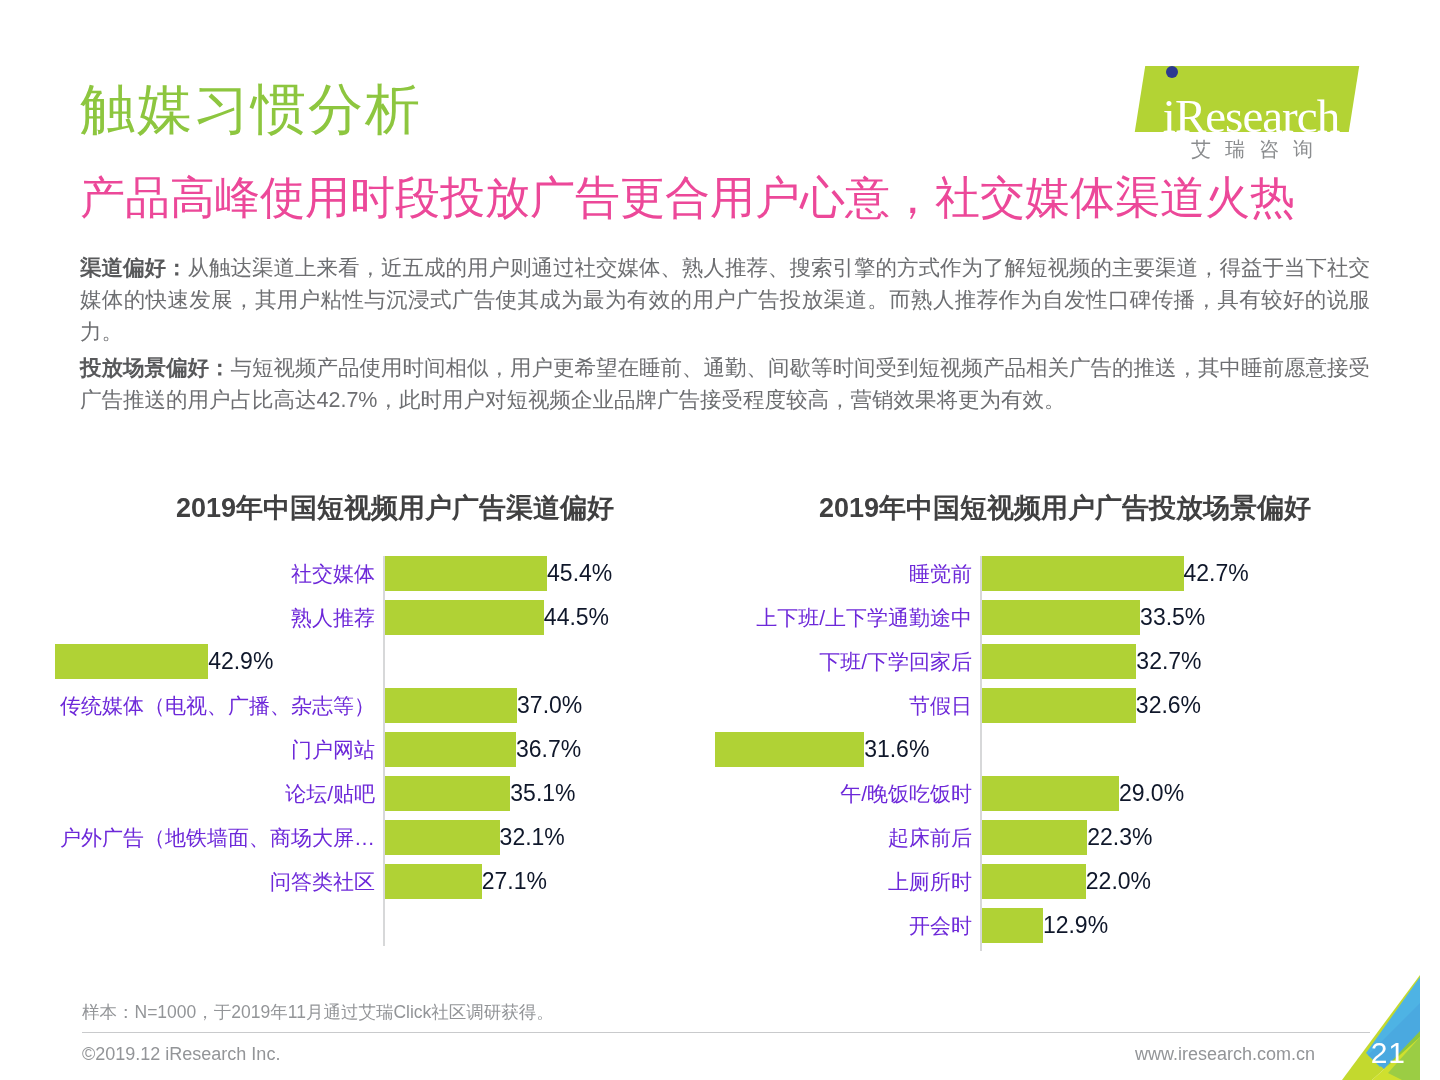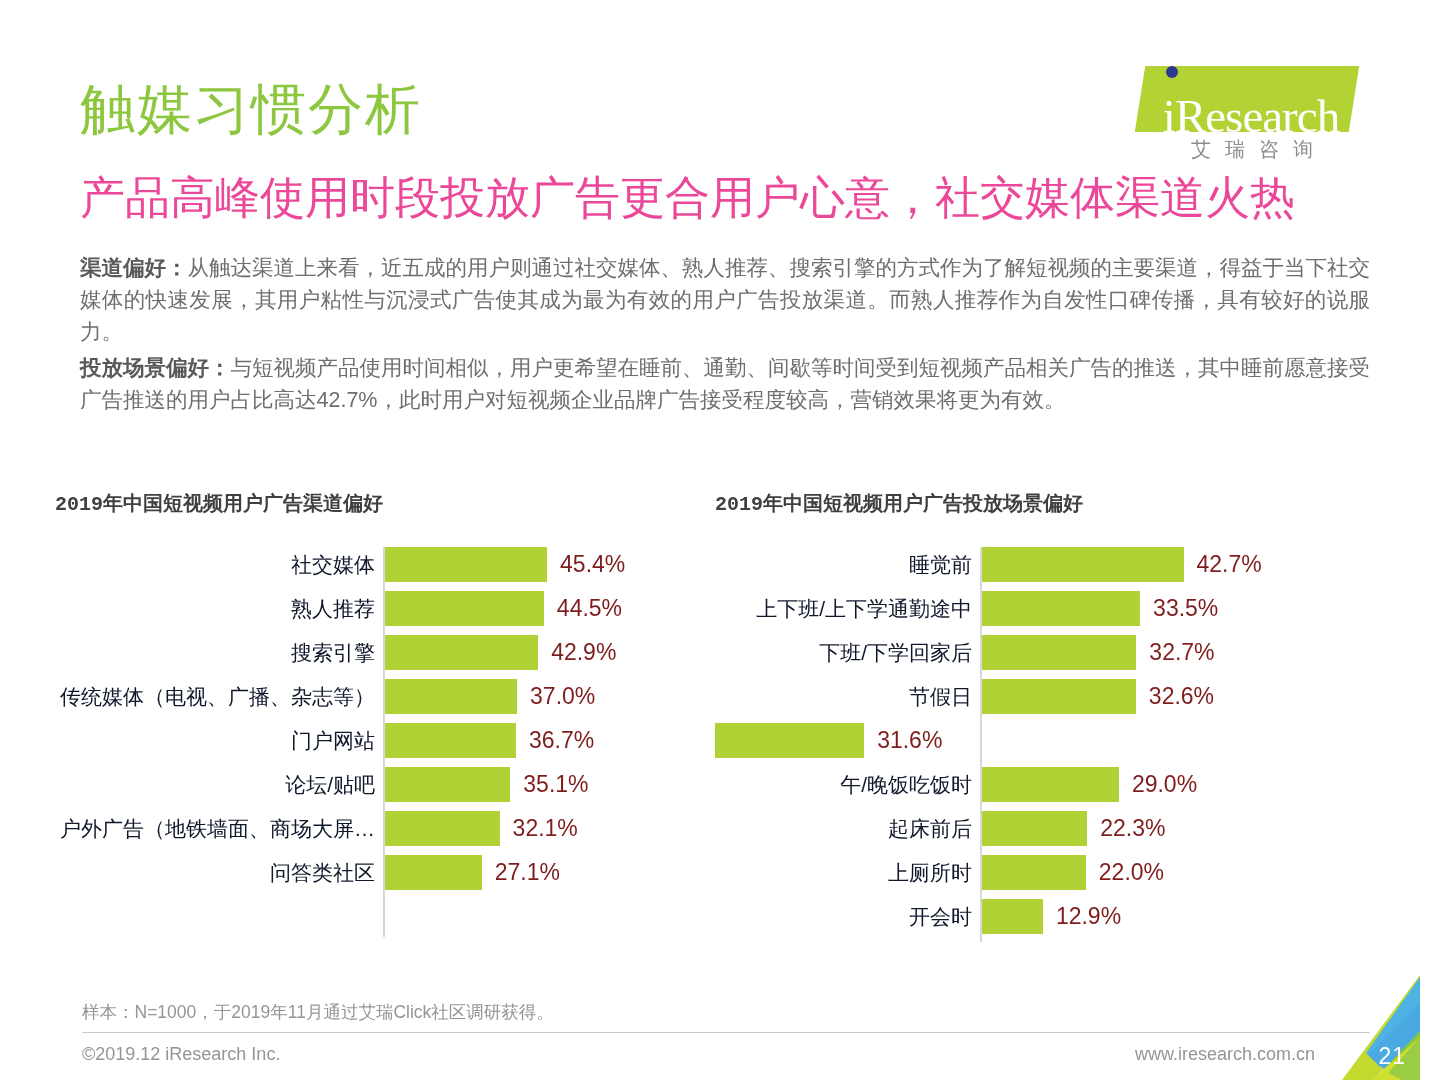--- a/index.html
+++ b/index.html
@@ -113,28 +113,27 @@
   }
   #body-text p { margin: 0 0 4px 0; text-align: justify; }
   #body-text .lead { font-weight: bold; color: #58595b; }
 
   
   .chart-block { position: absolute; top: 490px; }
   #chart-left  { left: 55px;  width: 680px; }
   #chart-right { left: 715px; width: 700px; }
 
   .chart-title {
-    text-align: left;
-    font-size: 20px;
+    text-align: center;
+    font-size: 27px;
     font-weight: bold;
     color: #404041;
     letter-spacing: 0px;
     margin: 0 0 30px 0;
     white-space: nowrap;
-    font-family: Liberation Mono, monospace;
   }
 
   .chart-plot { position: relative; }
 
   .axis-line {
     position: absolute;
     top: 0;
     width: 2px;
     background: #d7d8d9;
   }
@@ -143,38 +142,37 @@
 
   .bar-row {
     display: flex;
     align-items: center;
     height: 35px;
     margin-bottom: 9px;
   }
   .bar-label {
     text-align: right;
     font-size: 21px;
-    color: #0f172a;
+    color: #6d28d9;
     padding-right: 10px;
     white-space: nowrap;
     letter-spacing: 0px;
     line-height: 35px;
   }
   #chart-left  .bar-label { width: 320px; }
   #chart-right .bar-label { width: 257px; }
 
   .bar {
     height: 35px;
     background: #b0d235;
     flex: 0 0 auto;
   }
   .bar-value {
     font-size: 23px;
-    color: #7f1d1d;
-    padding-left: 13px;
+    color: #0f172a;
     white-space: nowrap;
     line-height: 35px;
   }
 
   
   #footnote {
     position: absolute;
     left: 82px;
     top: 1000px;
     font-size: 17.5px;
@@ -210,21 +208,21 @@
     bottom: 0;
     width: 78px;
     height: 105px;
     overflow: hidden;
   }
   #corner svg { display:block; }
   #page-number {
     position: absolute;
     right: 14px;
     bottom: 10px;
-    font-size: 23px;
+    font-size: 30px;
     color: #ffffff;
     font-weight: 300;
     letter-spacing: 1px;
   }
 </style>
 </head>
 <body>
 
 <div id="slide">
 
@@ -252,21 +250,20 @@
             <div class="bar-label">社交媒体</div>
             <div class="bar" style="width: 162.078px; background: rgb(176, 210, 53);"></div>
             <div class="bar-value">45.4%</div>
           </div>
           <div class="bar-row">
             <div class="bar-label">熟人推荐</div>
             <div class="bar" style="width: 158.865px; background: rgb(176, 210, 53);"></div>
             <div class="bar-value">44.5%</div>
           </div>
           <div class="bar-row">
-            <div class="bar-label">搜索引擎</div>
             <div class="bar" style="width: 153.153px; background: rgb(176, 210, 53);"></div>
             <div class="bar-value">42.9%</div>
           </div>
           <div class="bar-row">
             <div class="bar-label">传统媒体（电视、广播、杂志等）</div>
             <div class="bar" style="width: 132.09px; background: rgb(176, 210, 53);"></div>
             <div class="bar-value">37.0%</div>
           </div>
           <div class="bar-row">
             <div class="bar-label">门户网站</div>

